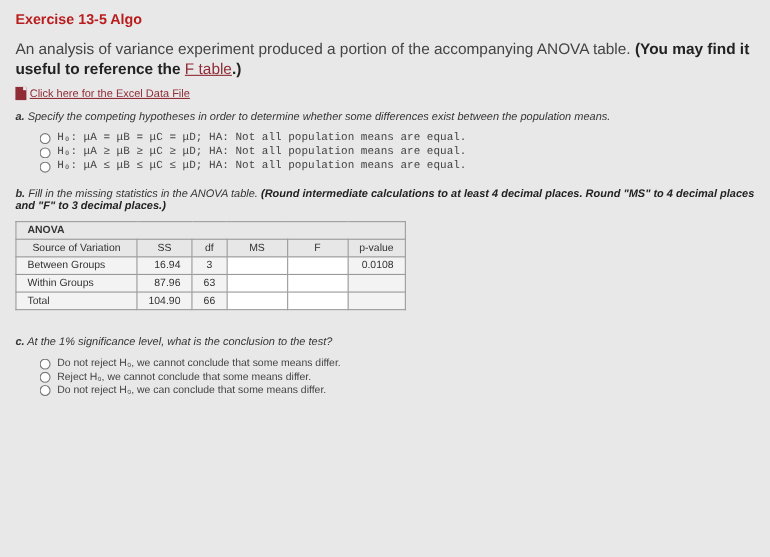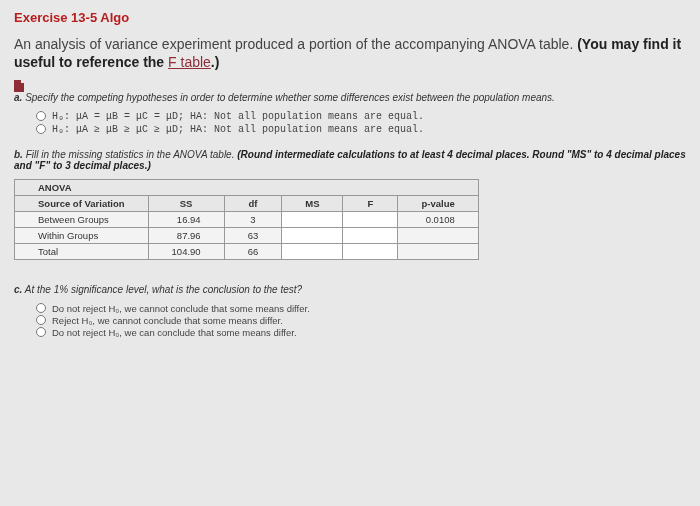--- a/index.html
+++ b/index.html
@@ -81,26 +81,26 @@
       margin-top: 6px;
       margin-bottom: 24px;
     }
     table.anova {
       border-collapse: collapse;
       background: #f3f3f3;
       font-size: 9.5px;
     }
     table.anova th, table.anova td {
       border: 1px solid #999;
-      padding: 2px 23px;
+      padding: 2px 10px;
       height: 16px;
     }
     table.anova th {
       background: #e7e7e7;
-      font-weight: bold;
+      font-weight: normal;
       text-align: center;
     }
     table.anova .hdr-title {
       text-align: left;
       font-weight: bold;
       background: #e7e7e7;
     }
     table.anova td.lbl {
       text-align: left;
       min-width: 110px;
@@ -136,36 +136,40 @@
 <body>
 
 <div class="title">Exercise 13-5 Algo</div>
 
 <div class="intro">
   <span>An analysis of variance experiment produced a portion of the accompanying ANOVA table.</span>
   <span class="bold">(You may find it useful to reference the </span><span class="link">F table</span><span class="bold">.)</span>
 </div>
 
 <div>
-  <span class="file-icon"></span>
+  <span class="file-icon"></span><span class="file-link">Click here for the Excel Data File</span>
 </div>
 
 <div class="prompt">
   <span class="prompt-label">a.</span>
   <span>Specify the competing hypotheses in order to determine whether some differences exist between the population means.</span>
 </div>
 
 <div class="options">
   <div class="opt">
     <input type="radio" name="hyp" style="">
     <span>H₀: μA = μB = μC = μD; HA: Not all population means are equal.</span>
   </div>
   <div class="opt">
     <input type="radio" name="hyp" style="">
     <span>H₀: μA ≥ μB ≥ μC ≥ μD; HA: Not all population means are equal.</span>
+  </div>
+  <div class="opt">
+    <input type="radio" name="hyp" style="">
+    <span>H₀: μA ≤ μB ≤ μC ≤ μD; HA: Not all population means are equal.</span>
   </div>
 </div>
 
 <div class="prompt">
   <span class="prompt-label">b.</span>
   <span>Fill in the missing statistics in the ANOVA table.</span>
   <span class="bold">(Round intermediate calculations to at least 4 decimal places. Round "MS" to 4 decimal places and "F" to 3 decimal places.)</span>
 </div>
 
 <div class="tbl-wrap">

